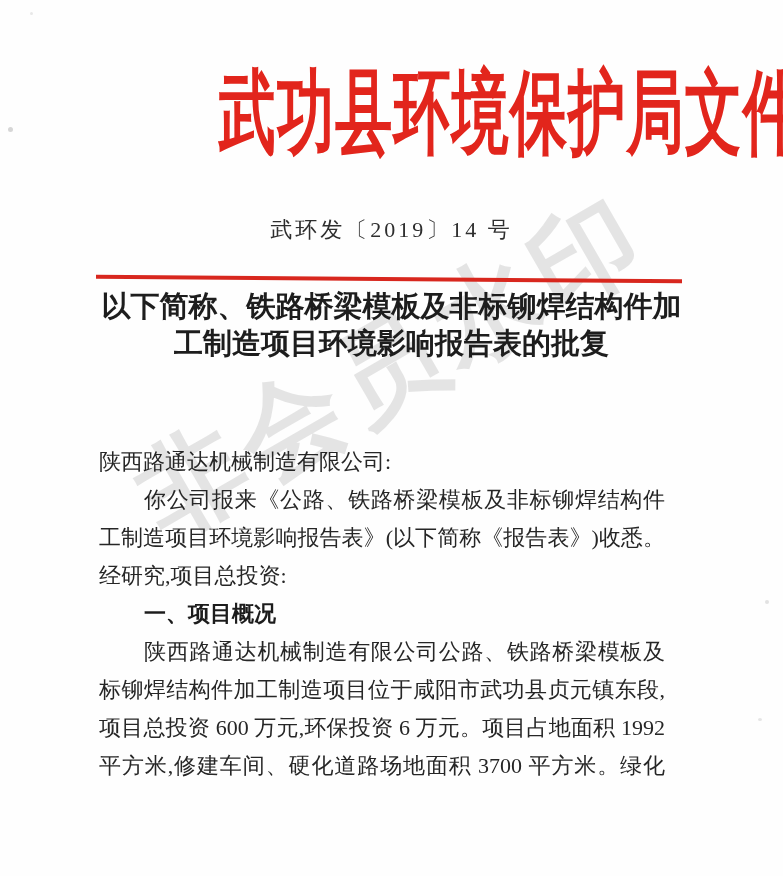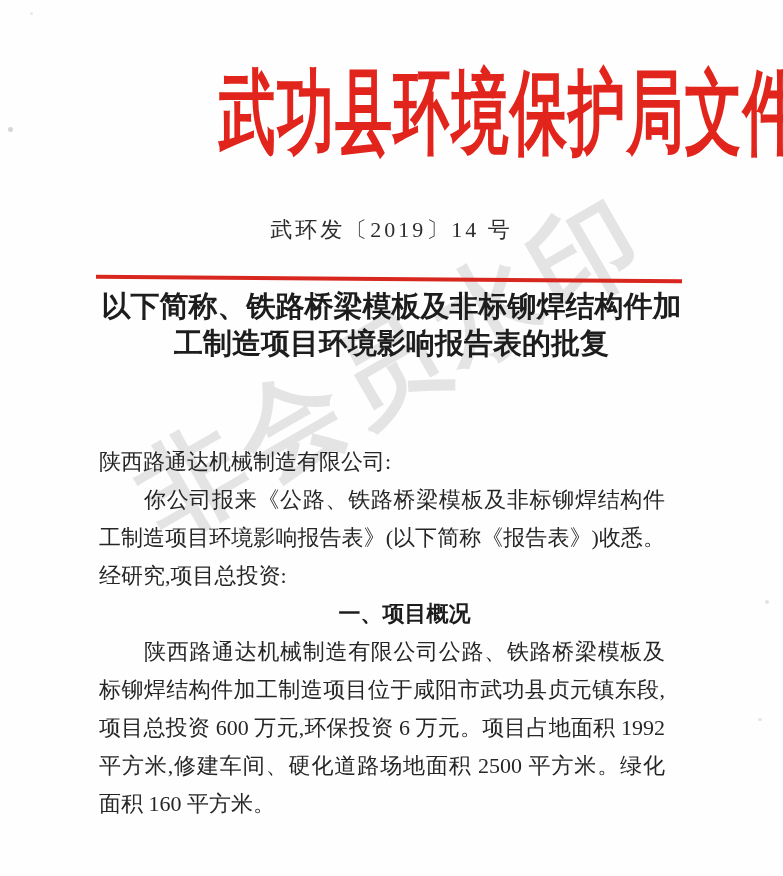--- a/index.html
+++ b/index.html
@@ -78,21 +78,21 @@
     color:#262626;
     z-index:2;
   }
   .line { height:38px; line-height:38px; white-space:nowrap; overflow:visible; }
   .just {
     height:38px; line-height:38px;
     text-align:justify; text-align-last:justify;
     overflow:hidden; white-space:normal;
   }
   .indent { padding-left:45px; }
-  .bold { font-weight:bold; color:#1c1c1c;text-align:center; }
+  .bold { font-weight:bold; color:#1c1c1c; }
 
   
   .speck { position:absolute; border-radius:50%; z-index:0; }
   .speck.s1 { left:8px;  top:127px; width:5px; height:5px; background:#d6d6d6; }
   .speck.s2 { left:30px; top:12px;  width:3px; height:3px; background:#e8e8e8; }
   .speck.s3 { left:765px;top:600px; width:4px; height:4px; background:#e2e2e2; }
   .speck.s4 { left:758px;top:718px; width:4px; height:3px; background:#e5e5e5; }
 </style>
 </head>
 <body>
@@ -121,17 +121,16 @@
 
   <div class="body-text">
     <div class="line">陕西路通达机械制造有限公司:</div>
     <div class="just indent">你公司报来《公路、铁路桥梁模板及非标铆焊结构件加</div>
     <div class="just">工制造项目环境影响报告表》(以下简称《报告表》)收悉。</div>
     <div class="line">经研究,项目总投资:</div>
     <div class="line indent bold">一、项目概况</div>
     <div class="just indent">陕西路通达机械制造有限公司公路、铁路桥梁模板及非</div>
     <div class="just">标铆焊结构件加工制造项目位于咸阳市武功县贞元镇东段,</div>
     <div class="just">项目总投资 600 万元,环保投资 6 万元。项目占地面积 1992</div>
-    <div class="just">平方米,修建车间、硬化道路场地面积 2500 平方米。绿化</div>
-    <div class="line">面积 160 平方米。</div>
+    <div class="just">平方米,修建车间、硬化道路场地面积 3700 平方米。绿化</div>
   </div>
 
 </div>
 
 </body></html>

